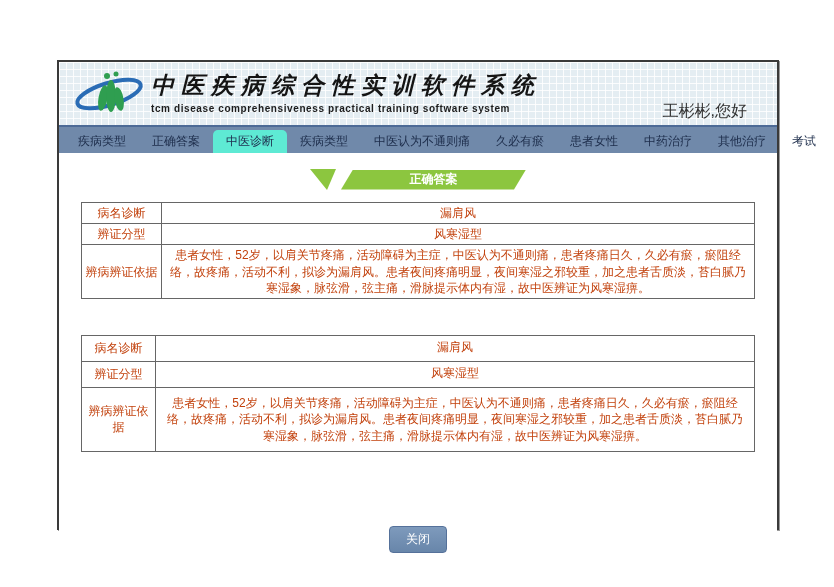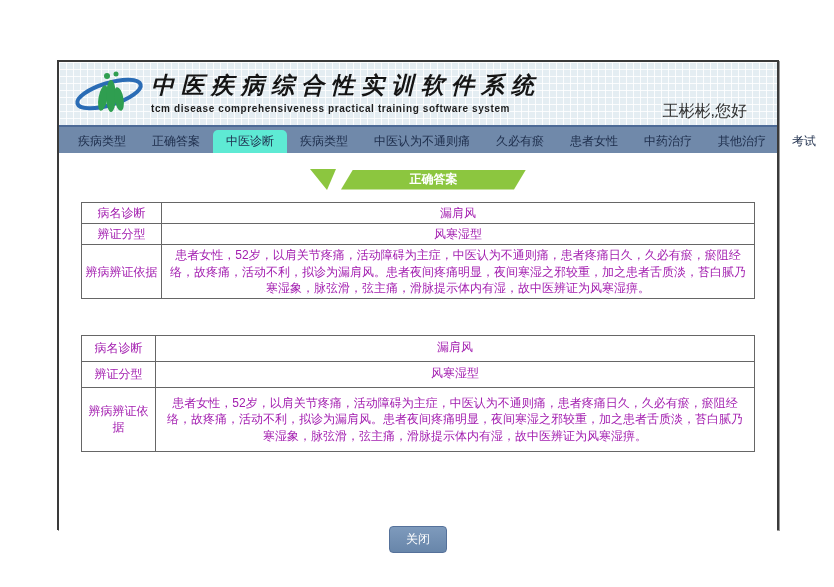--- a/index.html
+++ b/index.html
@@ -60,21 +60,21 @@
     display:flex; align-items:center; justify-content:center;
     clip-path:polygon(12px 0, 100% 0, calc(100% - 12px) 100%, 0 100%);
   }
   .green .tri { border-top-color:#8cc63f; }
   .green .band { background:#8cc63f; }
   .blue .tri { border-top-color:#6795cc; }
   .blue .band { background:#6795cc; }
 
   table { border-collapse:collapse; width:674px; margin:12px auto 0 auto;
           table-layout:fixed; }
-  td { border:1px solid #666; font-size:12px; color:#a21caf; line-height:1.35; }
+  td { border:1px solid #666; font-size:12px; color:#c2410c; line-height:1.35; }
   td.lbl { text-align:center; vertical-align:middle; padding:2px 2px; }
   td.val { text-align:center; vertical-align:middle; padding:2px 8px; }
   .tbl1 td.lbl { width:80px; }
   .tbl1 .r-small td { height:18px; }
   .tbl1 .r-big td { height:50px; }
   .tbl2 td.lbl { width:74px; padding:2px 4px; }
   .tbl2 .r-small td { height:26px; }
   .tbl2 .r-small td.val { vertical-align:top; padding-top:3px; }
   .tbl2 .r-big td { height:64px; }
   .tbl2 { margin-top:12px; }

